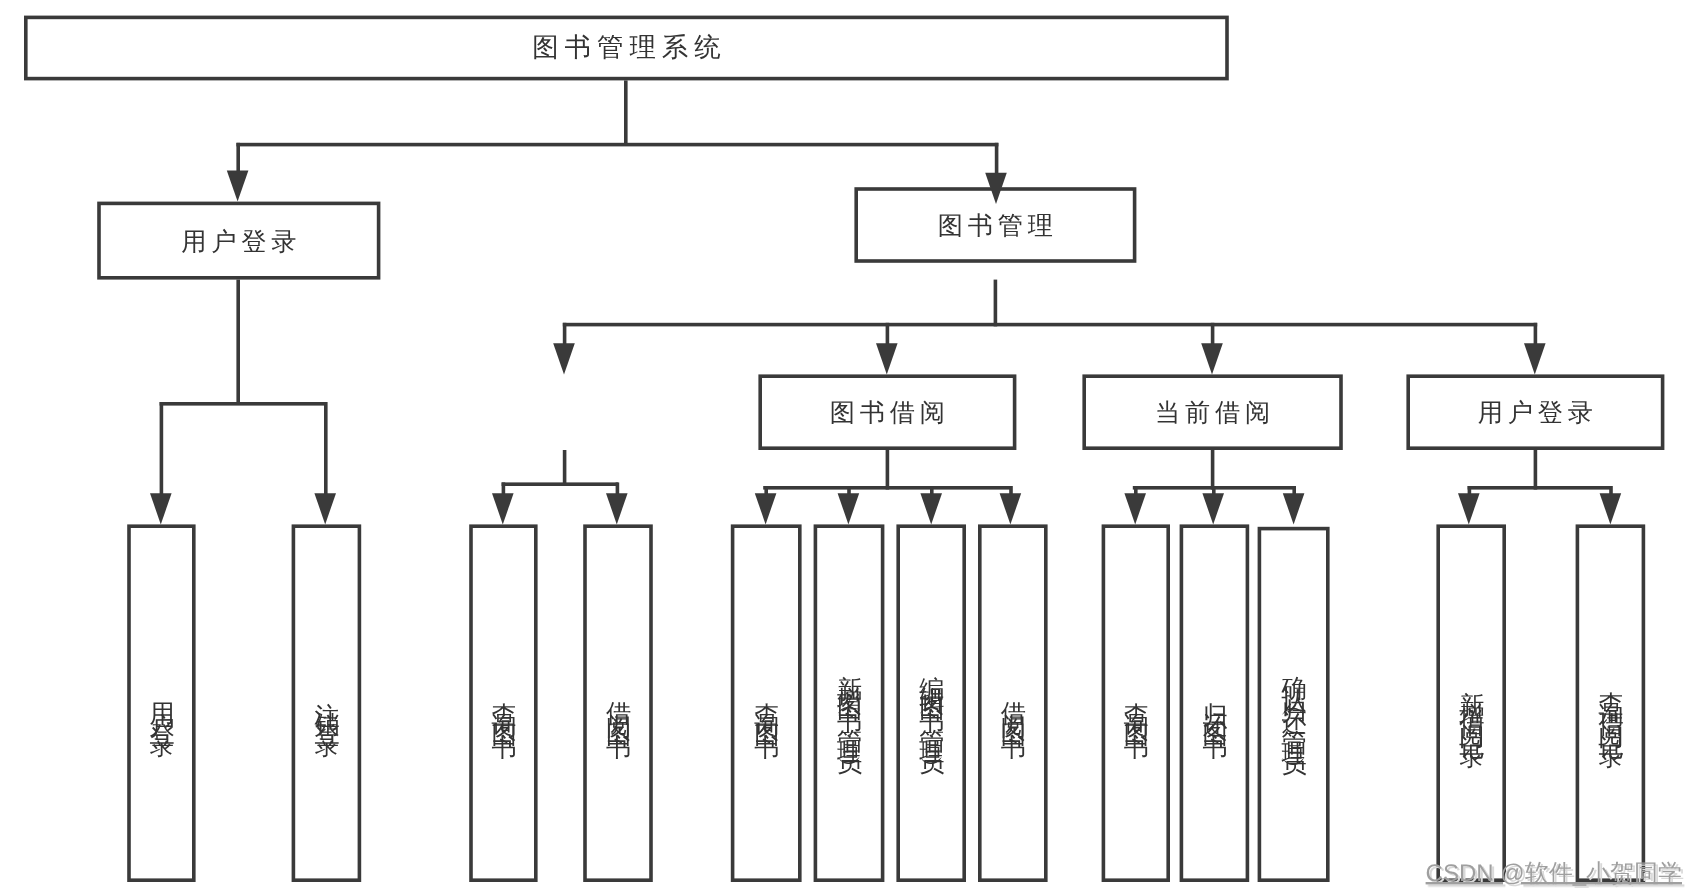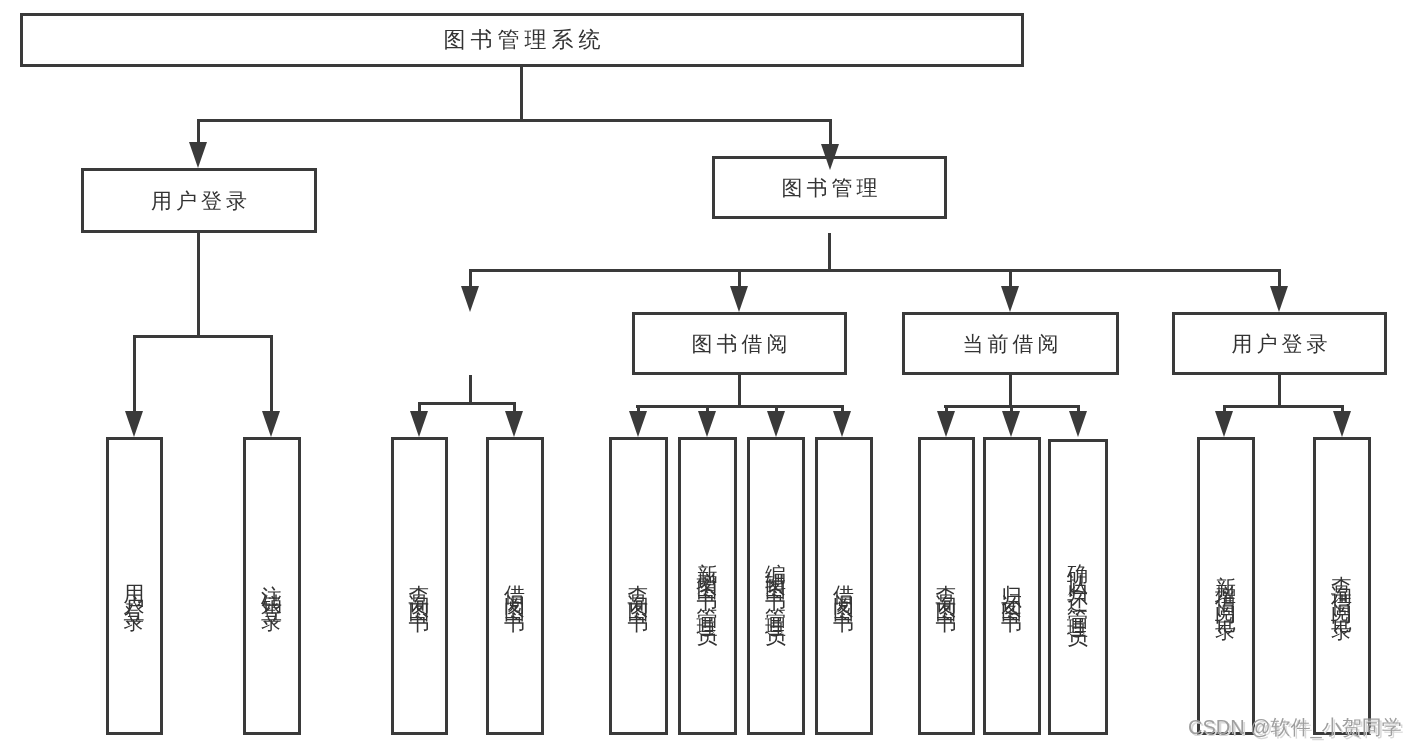--- a/index.html
+++ b/index.html
@@ -38,20 +38,21 @@
     border-right:9px solid transparent;
     border-top:26px solid var(--line,#3a3a3a);
   }
   .watermark{
     position:absolute;
     left:1188px;top:714px;
     font-size:20px;
     color:var(--wm,#9f9f9f);
     text-shadow:2px 2px 0 #d9d9d9;
     white-space:nowrap;
+    text-decoration:underline;
   }
 </style>
 </head>
 <body>
 
 <div class="canvas" id="canvas" style="--line: #3a3a3a; --text: #333333; --bg: #ffffff; --wm: #9f9f9f;">
 
   <div class="box h root" style="left:20px;top:13px;width:1004px;height:54px">
     <span>图书管理系统</span>
   </div>

